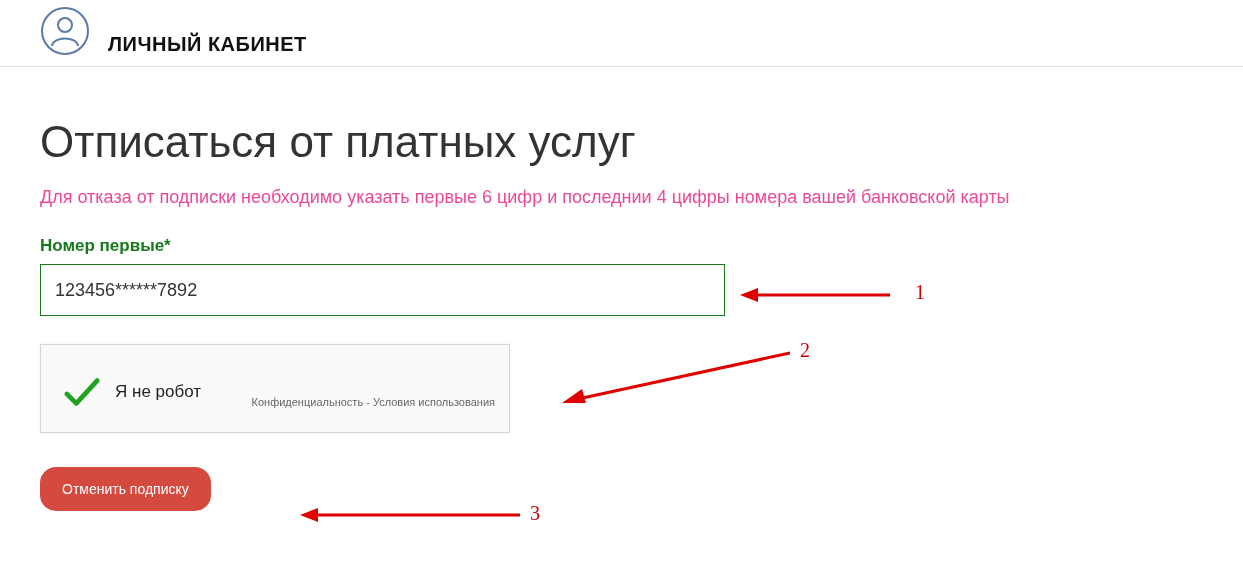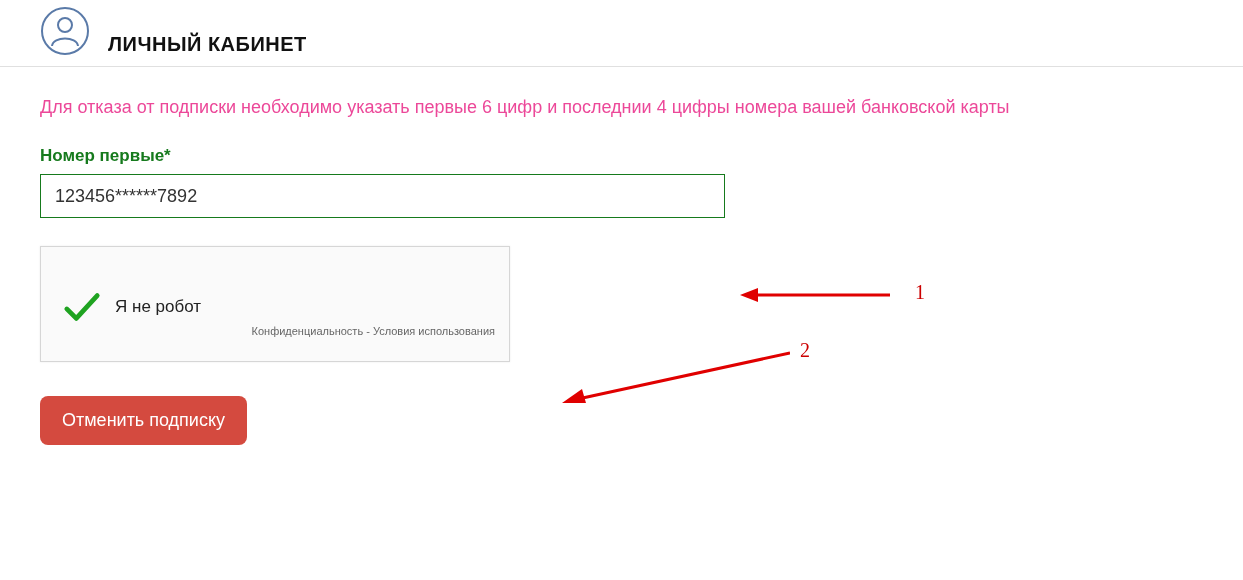--- a/index.html
+++ b/index.html
@@ -45,40 +45,40 @@
     color: #ec4899;
   }
   .field-label {
     font-size: 17px;
     color: #167a1d;
     font-weight: 600;
     margin-bottom: 8px;
   }
   .card-input {
     width: 685px;
-    height: 44px;
+    height: 52px;
     border: 1px solid #167a1d;
     font-size: 18px;
     padding: 0 14px;
     color: #333;
     outline: none;
     display: block;
   }
 
   .recaptcha {
     margin-top: 28px;
     width: 470px;
     border: 1px solid #d6d6d6;
     background: #fafafa;
     display: flex;
     align-items: center;
     padding: 16px 16px 10px 22px;
     box-shadow: 0 0 2px rgba(0,0,0,.08);
     position: relative;
-    height: 116px;
+    height: 89px;
   }
   .recaptcha-check {
     width: 38px;
     height: 38px;
     flex-shrink: 0;
   }
   .recaptcha-label {
     font-size: 17px;
     margin-left: 14px;
     color: #222;
@@ -104,23 +104,23 @@
     right: 14px;
     font-size: 11px;
     color: #666;
   }
 
   .submit-btn {
     margin-top: 34px;
     background: #d44a3f;
     color: #fff;
     border: none;
-    font-size: 18px;
+    font-size: 14px;
     padding: 14px 22px;
-    border-radius: 8px;
+    border-radius: 16px;
     cursor: pointer;
   }
 
   
   .anno { position:absolute; pointer-events:none; }
   .anno-num {
     position:absolute;
     color:#c00;
     font-family: Georgia, 'Times New Roman', serif;
     font-size: 20px;
@@ -132,20 +132,21 @@
 <div class="header">
   <svg class="header-icon" viewBox="0 0 50 50">
     <circle cx="25" cy="25" r="23" fill="none" stroke="#5a7aa8" stroke-width="2"></circle>
     <circle cx="25" cy="19" r="7" fill="none" stroke="#5a7aa8" stroke-width="2"></circle>
     <path d="M12 40 C13 30, 37 30, 38 40" fill="none" stroke="#5a7aa8" stroke-width="2"></path>
   </svg>
   <div class="header-title">ЛИЧНЫЙ КАБИНЕТ</div>
 </div>
 
 <div class="main">
+  <h1 class="page-title">Отписаться от платных услуг</h1>
   <p class="page-desc">Для отказа от подписки необходимо указать первые 6 цифр и последнии 4 цифры номера вашей банковской карты</p>
 
   <div class="field-label">Номер первые*</div>
   <input class="card-input" type="text" value="123456******7892" style="">
 
   <div class="recaptcha">
     <svg class="recaptcha-check" viewBox="0 0 40 40">
       <path d="M4 22 L14 32 L36 8" fill="none" stroke="#1fa321" stroke-width="5" stroke-linecap="round" stroke-linejoin="round"></path>
     </svg>
     <div class="recaptcha-label">Я не робот</div>

